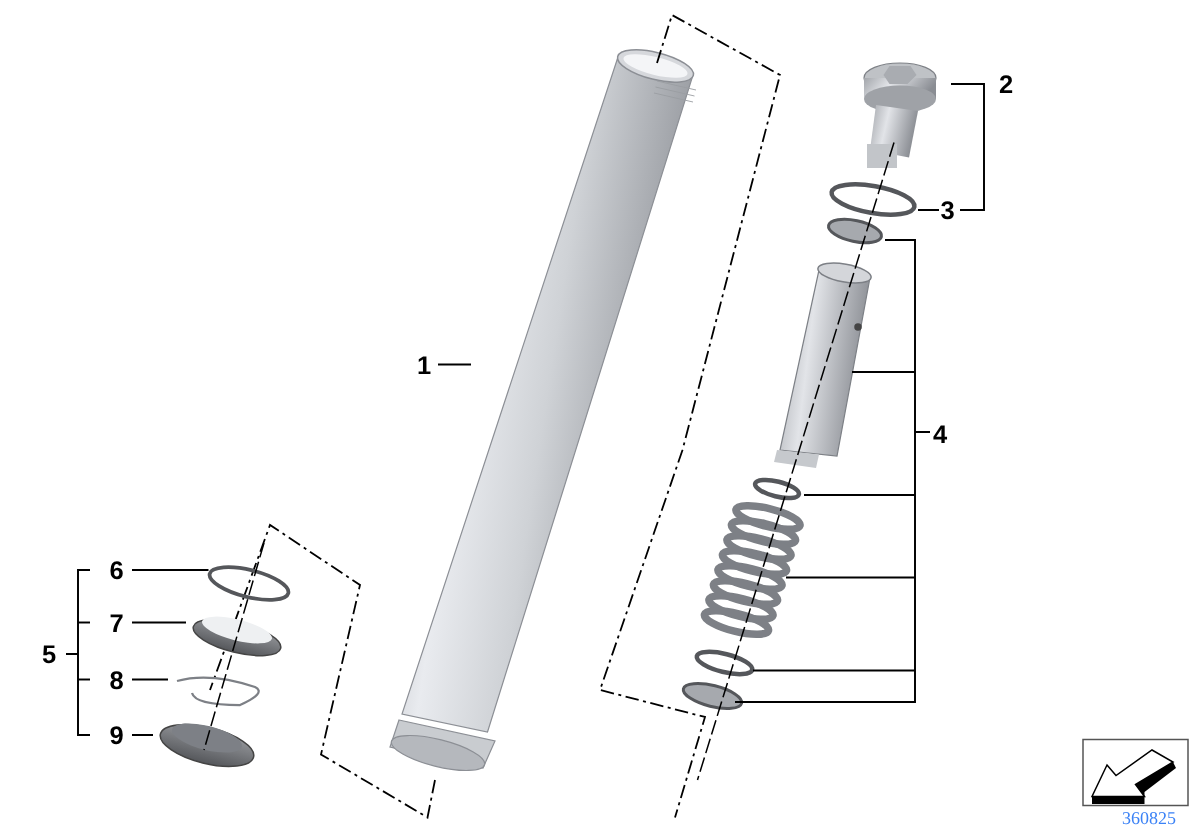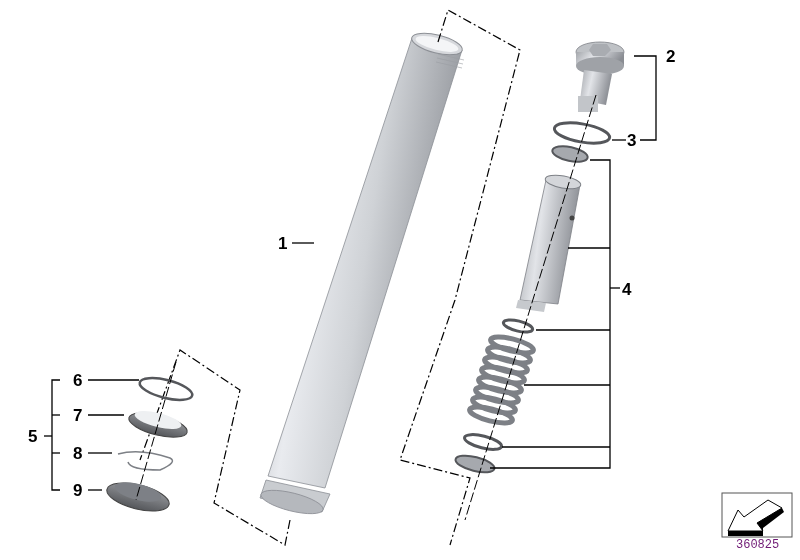--- a/index.html
+++ b/index.html
@@ -1,19 +1,19 @@
 <!DOCTYPE html>
 <html><head>
 <meta charset="utf-8">
 <style>
   html, body { margin: 0; padding: 0; background: #ffffff; }
   body { width: 800px; height: 560px; position: relative; overflow: hidden; font-family: "Liberation Sans", sans-serif; }
   #diagram { position: absolute; left: 0; top: 0; width: 800px; height: 560px; }
   .callout { position: absolute; font-family: "Liberation Sans", sans-serif; font-weight: bold; font-size: 17px; color: #000; line-height: 1; }
-  .ref-number { position: absolute; left: 736px; top: 538px; width: 60px; text-align: left; font-family: Liberation Mono, monospace; font-size: 12px; color: #701a75; }
+  .ref-number { position: absolute; left: 736px; top: 538px; width: 60px; text-align: center; font-family: Liberation Serif, serif; font-size: 12px; color: #3b82f6; }
 </style>
 </head>
 <body>
 
 <svg id="diagram" viewBox="0 0 800 560" xmlns="http://www.w3.org/2000/svg">
   <defs>
     <linearGradient id="tubeGrad" x1="0" y1="0" x2="1" y2="0.35">
       <stop offset="0" stop-color="#9da0a6"></stop>
       <stop offset="0.35" stop-color="#e9ebef"></stop>
       <stop offset="0.6" stop-color="#cfd2d6"></stop>

